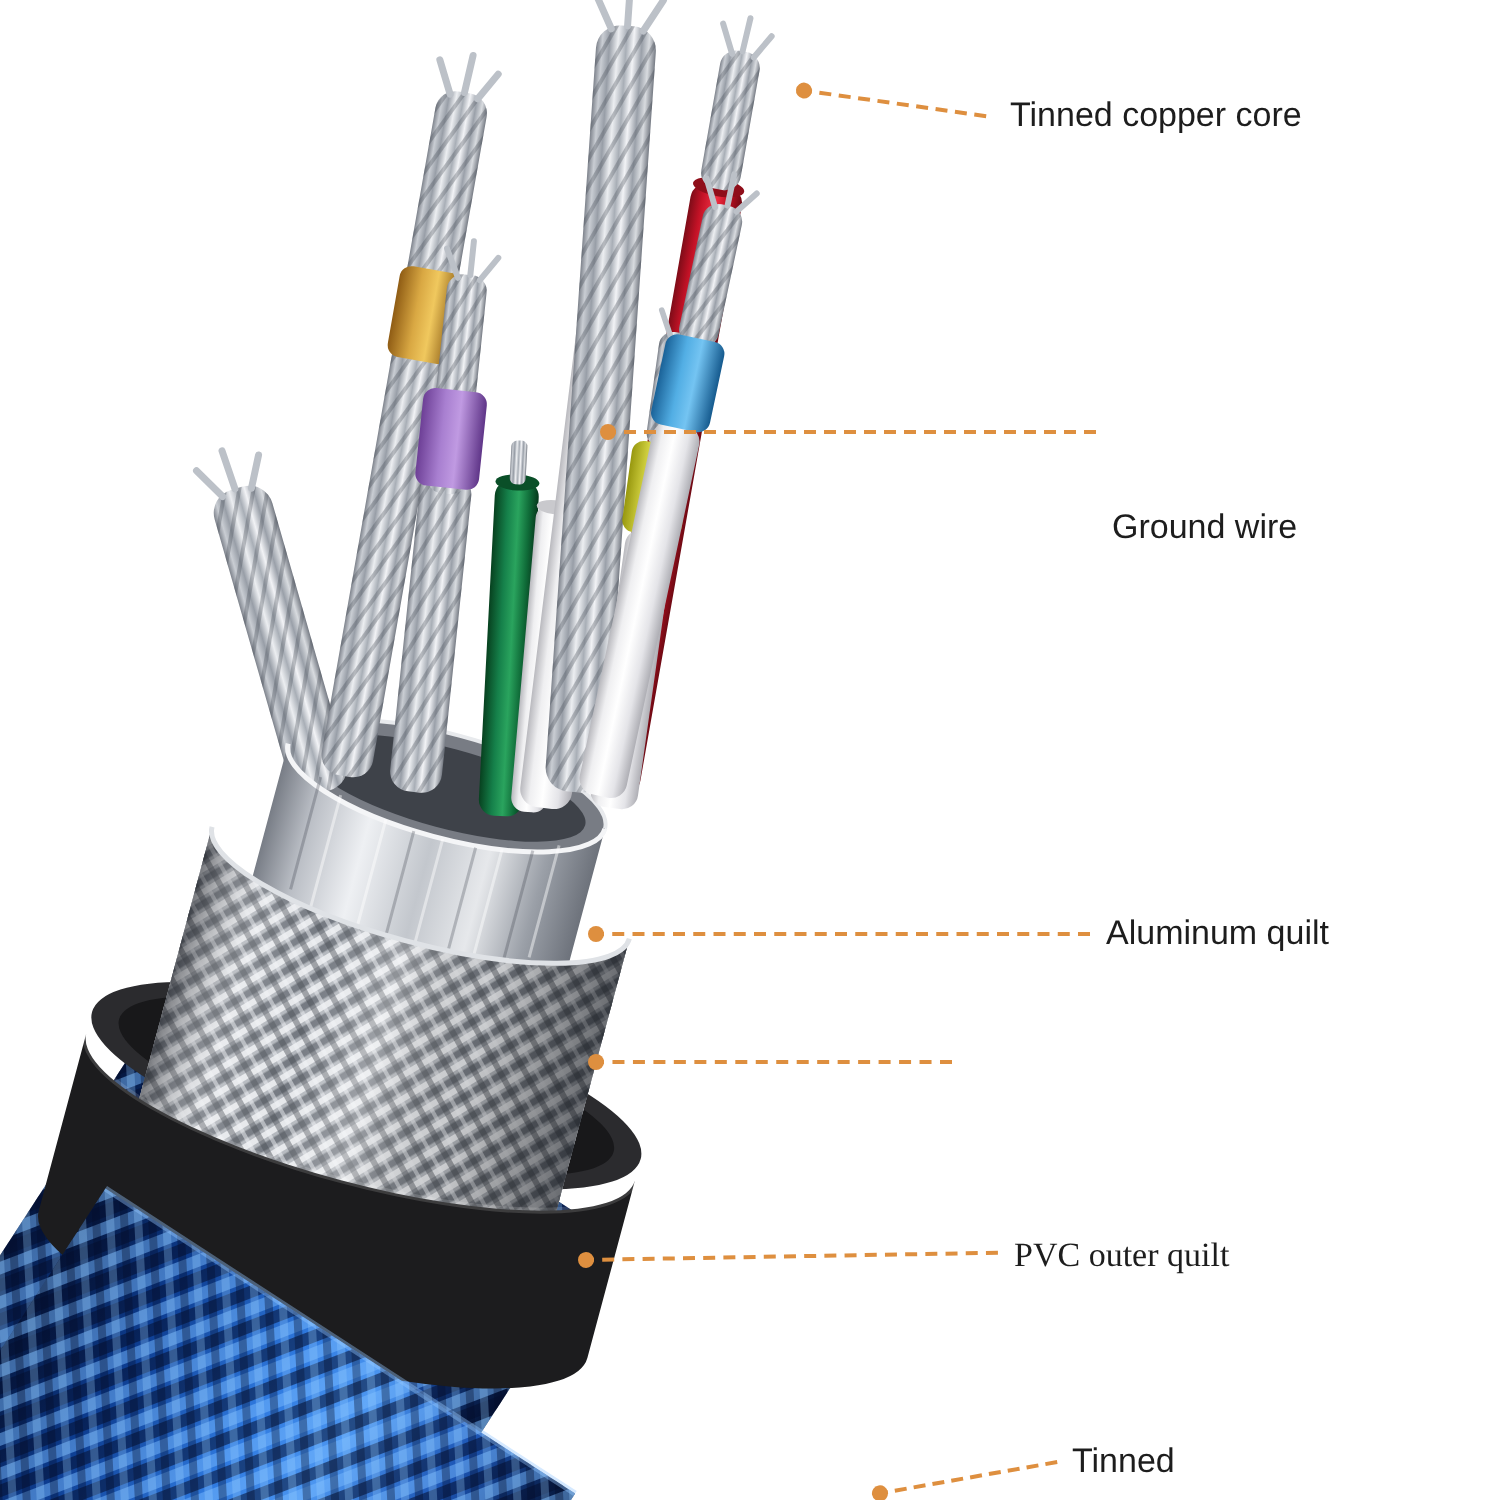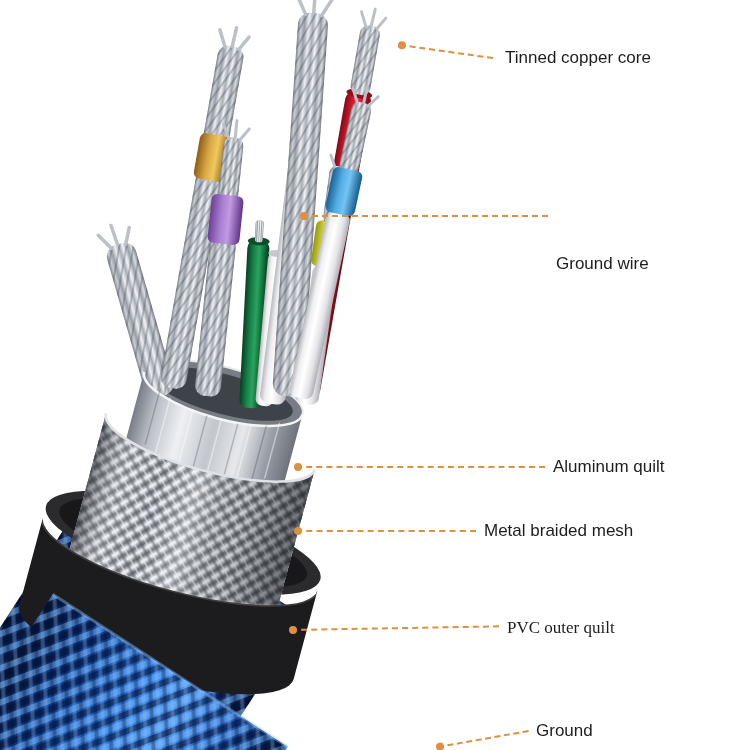--- a/index.html
+++ b/index.html
@@ -224,17 +224,16 @@
   <div class="leader" style="left:400px;top:44px;width:94px;transform:rotate(8deg);"></div>
   <div class="leader" style="left:302px;top:215px;width:246px;"></div>
   <div class="leader" style="left:296px;top:466px;width:249px;"></div>
   <div class="leader" style="left:296px;top:530px;width:180px;"></div>
   <div class="leader" style="left:291px;top:629px;width:208px;transform:rotate(-1deg);"></div>
   <div class="leader" style="left:438px;top:746px;width:92px;transform:rotate(-10deg);"></div>
 
   <div class="label" style="left:505px;top:48px;">Tinned copper core</div>
   <div class="label" style="left:556px;top:206px;margin-top:48px;">Ground wire</div>
   <div class="label" style="left:553px;top:457px;">Aluminum quilt</div>
-  <div class="label" style="left:484px;top:521px;">Metal braided mesh</div>
   <div class="label" style="left:507px;top:618px;font-family:Liberation Serif, serif;">PVC outer quilt</div>
-  <div class="label" style="left:536px;top:721px;">Ground</div>
+  <div class="label" style="left:536px;top:721px;">Tinned</div>
 
 </div>
 
 </body></html>

